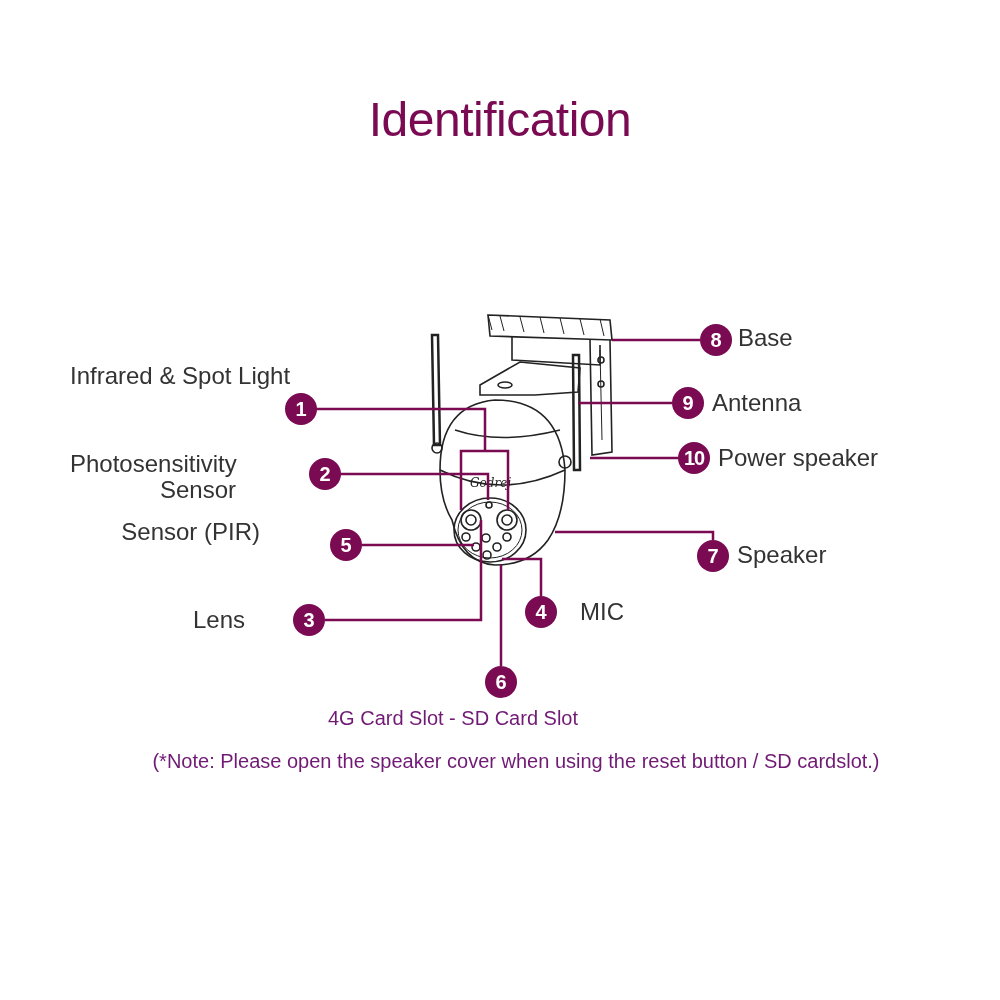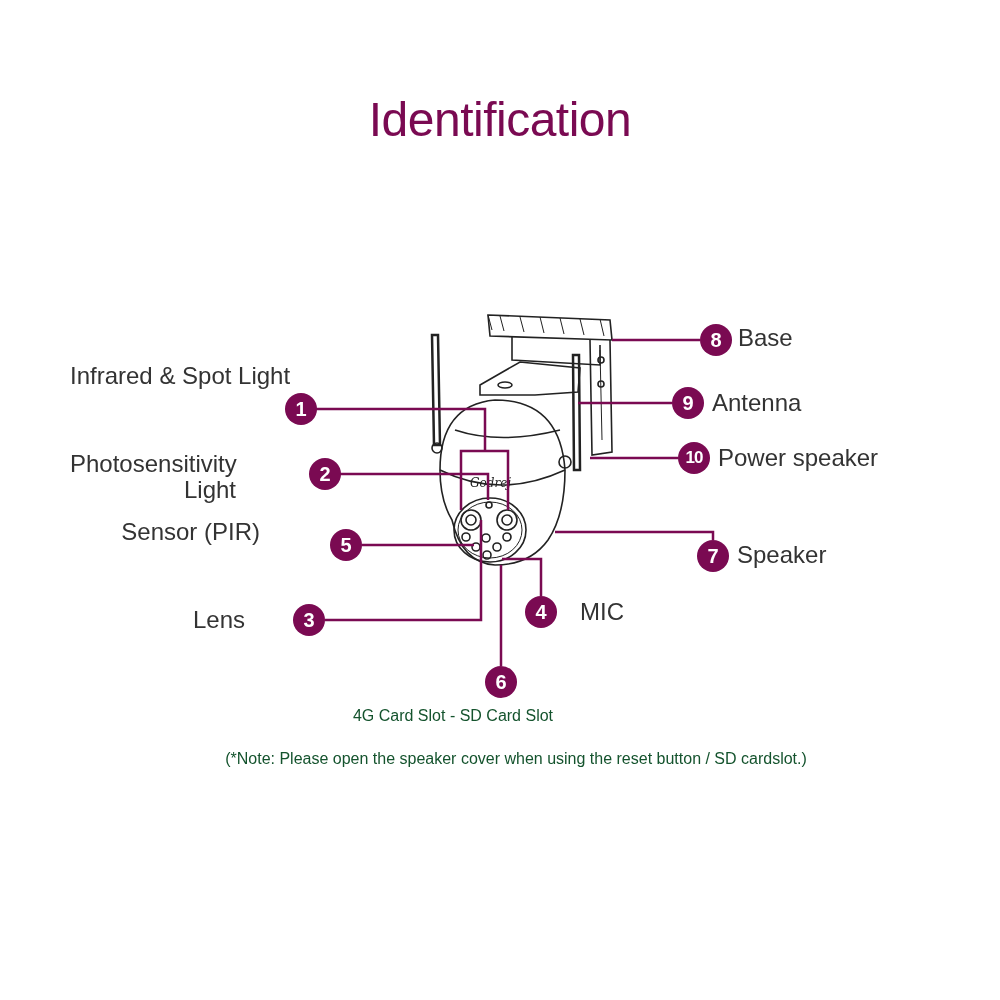--- a/index.html
+++ b/index.html
@@ -5,23 +5,23 @@
     html, body { margin: 0; padding: 0; background: #ffffff; }
     body { width: 1000px; height: 1000px; position: relative; overflow: hidden;
            font-family: "Liberation Sans", "DejaVu Sans", sans-serif; color: #333333; }
     .title { position: absolute; left: 0; top: 92px; width: 1000px; text-align: center;
              font-size: 48px; color: #7a0a52; letter-spacing: -0.5px; font-weight: 400; }
     .label { position: absolute; font-size: 24px; color: #333333; white-space: nowrap; line-height: 26px; }
     .label.c { text-align: right; }
     .badge { position: absolute; width: 32px; height: 32px; border-radius: 50%;
              background: #7a0a52; color: #ffffff; font-size: 20px; font-weight: bold;
              display: flex; align-items: center; justify-content: center; }
-    .badge.sm { font-size: 17px; letter-spacing: -1px; }
+    .badge.sm { font-size: 20px; letter-spacing: -1px; }
     svg.lines { position: absolute; left: 0; top: 0; }
-    .caption { position: absolute; font-size: 16px; color: #14532d; white-space: nowrap; }
+    .caption { position: absolute; font-size: 20px; color: #701a75; white-space: nowrap; }
   </style>
 </head>
 <body>
 
 <div class="title">Identification</div>
 
 <svg class="lines" width="1000" height="1000">
   <g fill="none" stroke="#222" stroke-width="1.6">
 
     <path d="M488 315 L610 320 L612 340 L490 336 Z"></path>
@@ -70,21 +70,21 @@
     <path d="M713 540 L713 532 L555 532"></path>
     <path d="M700 340 L612 340"></path>
     <path d="M672 403 L578 403"></path>
     <path d="M678 458 L590 458"></path>
   </g>
 </svg>
 
 <div class="label" style="left:70px; top:363px;">Infrared &amp; Spot Light</div>
 <div class="label c" style="left:70px; top:451px; width:166px;">
   <div>Photosensitivity</div>
-  <div>Light</div>
+  <div>Sensor</div>
 </div>
 <div class="label c" style="left:90px; top:519px; width:170px;">
   <div>Sensor (PIR)</div>
 </div>
 <div class="label" style="left:193px; top:607px;">Lens</div>
 
 <div class="badge" style="left:285px; top:393px;">1</div>
 <div class="badge" style="left:309px; top:458px;">2</div>
 <div class="badge" style="left:330px; top:529px;">5</div>
 <div class="badge" style="left:293px; top:604px;">3</div>

